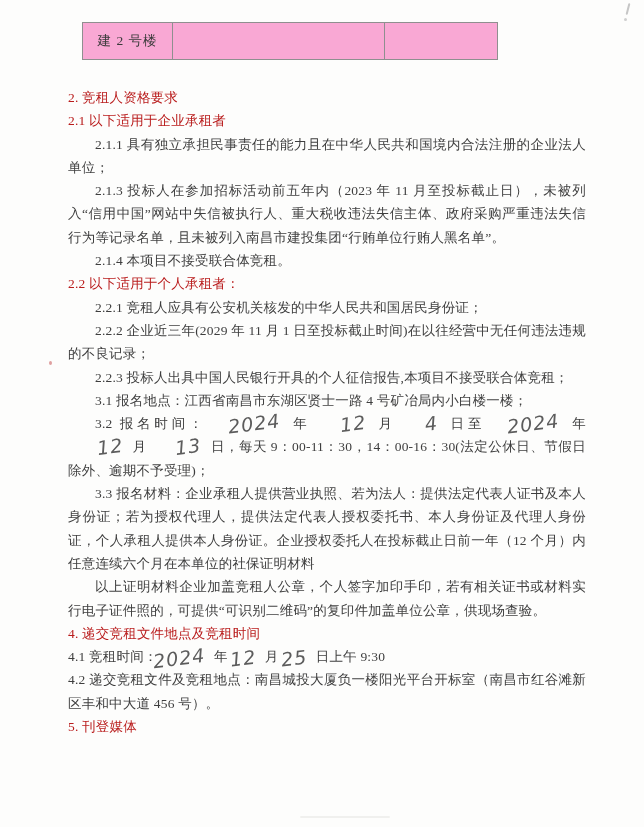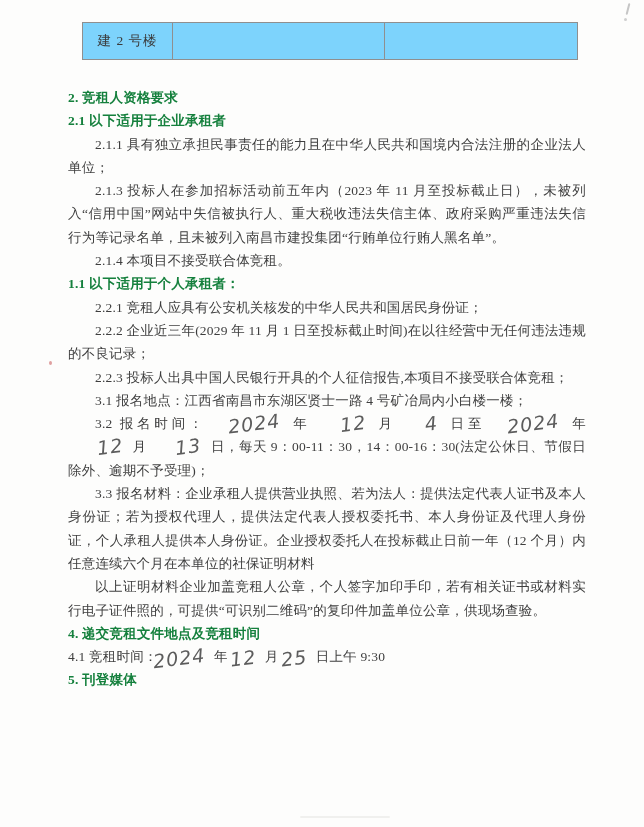--- a/index.html
+++ b/index.html
@@ -6,40 +6,40 @@
   .page{
     position:relative;
     width:644px;height:827px;
     background:#fdfdfc;
     overflow:hidden;
     font-family:"Liberation Serif","DejaVu Serif",serif;
     color:#3e3e3e;
   }
   
   .top-table{
-    position:absolute;left:82px;top:22px;width:496px;height:38px;
+    position:absolute;left:82px;top:22px;width:416px;height:38px;
     display:flex;border:1px solid #8f8f8f;box-sizing:border-box;
-    background:#7dd3fc;
+    background:#f9a8d4;
   }
   .top-table .cell{
     box-sizing:border-box;height:100%;
     display:flex;align-items:center;justify-content:center;
     font-size:13.5px;color:#3a3a3a;letter-spacing:1px;
   }
   .cell.c1{width:90px;border-right:1px solid #8f8f8f;}
   .cell.c2{width:212px;border-right:1px solid #8f8f8f;}
   .cell.c3{flex:1;}
   
   .content{
     position:absolute;left:68px;top:86px;width:518px;
     font-size:13.5px;line-height:23.3px;text-align:justify;
     letter-spacing:0.2px;
   }
   .content p{margin:0;}
-  .head{font-weight:bold;color:#15803d;}
+  .head{font-weight:normal;color:#b91c1c;}
   .ind{text-indent:2em;}
   
   .hw{
     display:inline-block;
     font-family:"DejaVu Sans",sans-serif;
     font-style:italic;
     font-size:19px;line-height:1;
     color:#5c5c5c;
     transform:rotate(-7deg) translateY(1px);
     vertical-align:-3px;
@@ -64,38 +64,39 @@
     <div class="cell c2"></div>
     <div class="cell c3"></div>
   </div>
 
   <div class="content">
     <p class="head">2. 竞租人资格要求</p>
     <p class="head">2.1  以下适用于企业承租者</p>
     <p class="ind">2.1.1  具有独立承担民事责任的能力且在中华人民共和国境内合法注册的企业法人单位；</p>
     <p class="ind">2.1.3 投标人在参加招标活动前五年内（2023 年 11 月至投标截止日），未被列入“信用中国”网站中失信被执行人、重大税收违法失信主体、政府采购严重违法失信行为等记录名单，且未被列入南昌市建投集团“行贿单位行贿人黑名单”。</p>
     <p class="ind">2.1.4  本项目不接受联合体竞租。</p>
-    <p class="head">1.1  以下适用于个人承租者：</p>
+    <p class="head">2.2  以下适用于个人承租者：</p>
     <p class="ind">2.2.1  竞租人应具有公安机关核发的中华人民共和国居民身份证；</p>
     <p class="ind">2.2.2  企业近三年(2029 年 11 月 1 日至投标截止时间)在以往经营中无任何违法违规的不良记录；</p>
     <p class="ind">2.2.3 投标人出具中国人民银行开具的个人征信报告,本项目不接受联合体竞租；</p>
     <p class="ind">3.1  报名地点：江西省南昌市东湖区贤士一路 4 号矿冶局内小白楼一楼；</p>
 
     <p class="ind">
       <span>3.2  报名时间：</span><span class="hw tight">2024</span><span>年</span><span class="hw">12</span><span>月</span><span class="hw">4</span><span>日至</span><span class="hw tight">2024</span><span>年</span><span class="hw">12</span><span>月</span><span class="hw">13</span><span>日，每天 9：00-11：30，14：00-16：30(法定公休日、节假日除外、逾期不予受理)；</span>
     </p>
 
     <p class="ind">3.3  报名材料：企业承租人提供营业执照、若为法人：提供法定代表人证书及本人身份证；若为授权代理人，提供法定代表人授权委托书、本人身份证及代理人身份证，个人承租人提供本人身份证。企业授权委托人在投标截止日前一年（12 个月）内任意连续六个月在本单位的社保证明材料</p>
     <p class="ind">以上证明材料企业加盖竞租人公章，个人签字加印手印，若有相关证书或材料实行电子证件照的，可提供“可识别二维码”的复印件加盖单位公章，供现场查验。</p>
     <p class="head">4. 递交竞租文件地点及竞租时间</p>
 
     <p>
       <span>4.1  竞租时间：</span><span class="hw tight">2024</span><span>年</span><span class="hw">12</span><span>月</span><span class="hw">25</span><span>日上午 9:30</span>
     </p>
 
+    <p>4.2  递交竞租文件及竞租地点：南昌城投大厦负一楼阳光平台开标室（南昌市红谷滩新区丰和中大道 456 号）。</p>
     <p class="head">5.  刊登媒体</p>
   </div>
 
   <div class="artifact a-topright1"></div>
   <div class="artifact a-topright2"></div>
   <div class="artifact a-red"></div>
   <div class="artifact a-smudge"></div>
 
 </div>
 

